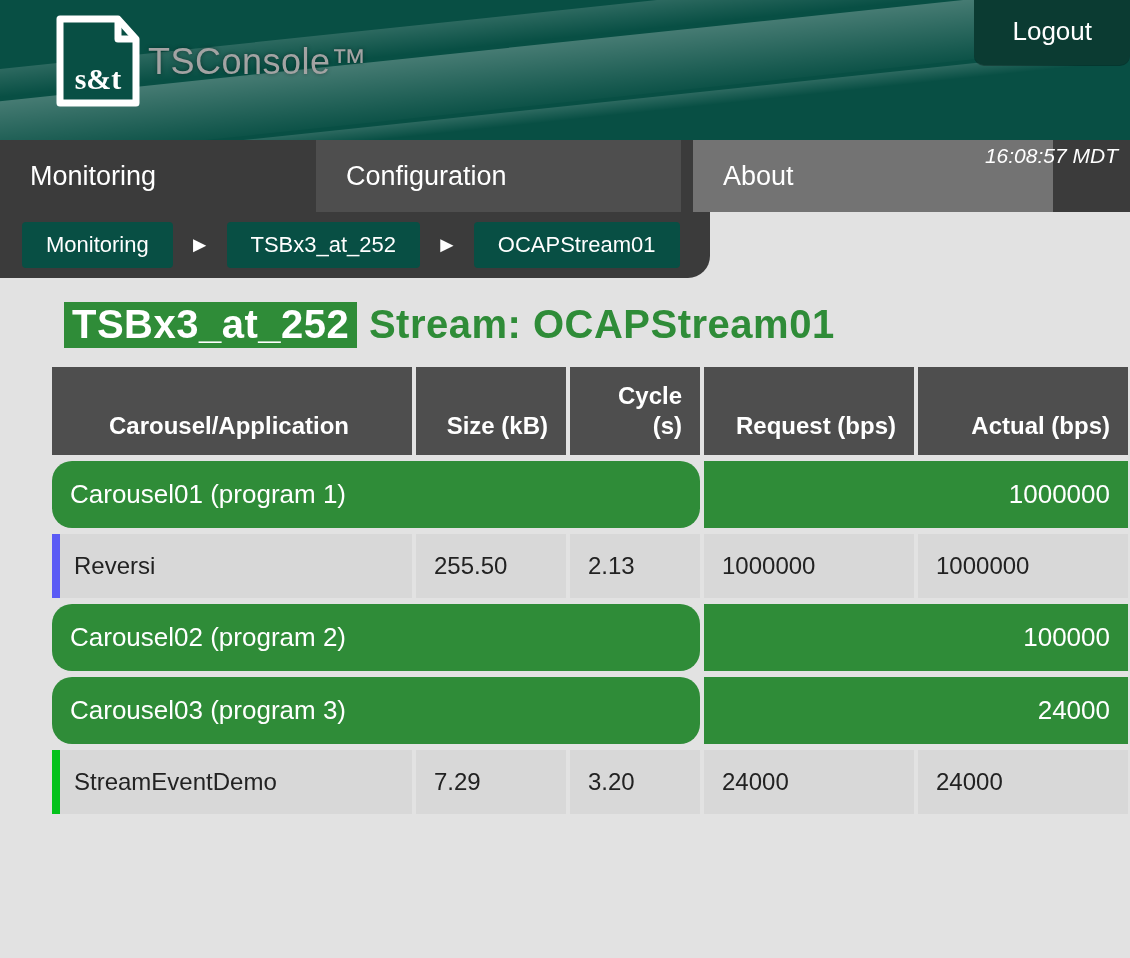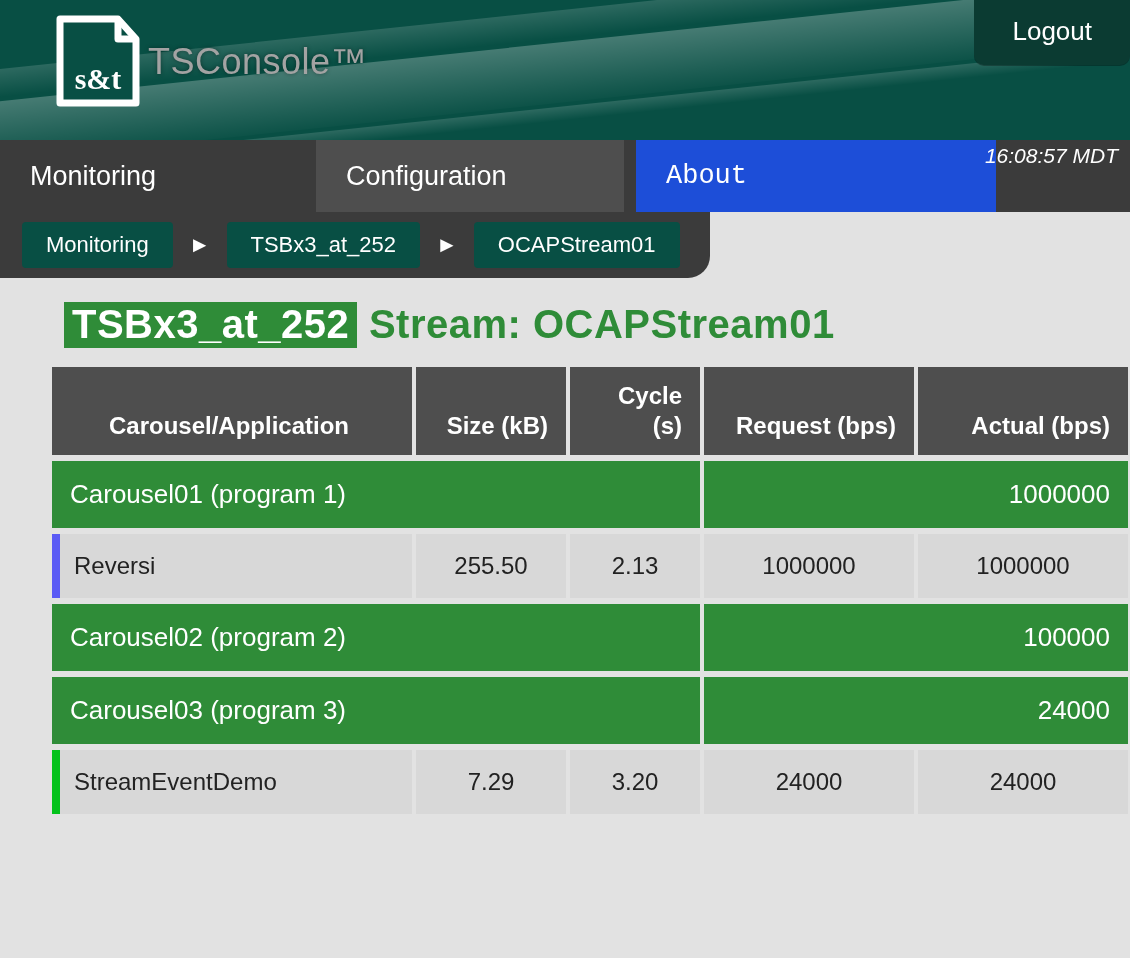--- a/index.html
+++ b/index.html
@@ -76,22 +76,22 @@
   .nav-item {
     color:#fff;
     font-size:27px;
     display:flex; align-items:center;
     padding:0 30px;
     cursor:pointer;
     min-width:0;
     box-sizing:border-box;
   }
   .nav-item.first { width:316px; }
-  .nav-item.mid   { width:308px; background:#4e4e4e; margin-right:12px; }
-  .nav-item.last  { width:360px; background:#1d4ed8;font-family:Liberation Mono, monospace; }
+  .nav-item.mid   { width:365px; background:#4e4e4e; margin-right:12px; }
+  .nav-item.last  { width:360px; background:#737373; }
 
   
   .crumb-strip {
     background:#e2e2e2;
     padding:0;
   }
   .crumb-inner {
     display:inline-flex;
     align-items:center;
     background:#3b3b3b;
@@ -144,31 +144,31 @@
   .data-table th:first-child { text-align:center; }
   .data-table col.c-app { width:360px; }
   .data-table col.c-size { width:150px; }
   .data-table col.c-cycle{ width:130px; }
   .data-table col.c-req  { width:210px; }
   .data-table col.c-act  { width:210px; }
 
   .data-table td {
     font-size:24px;
     padding:18px 18px;
-    text-align:center;
+    text-align:left;
     background:#d8d8d8;
   }
   .data-table td:first-child { text-align:left; }
 
   .data-table tr.grp td {
     background:#2f8c38; color:#fff;
     font-size:26px;
   }
   .data-table tr.grp td.grp-name {
-    text-align:left; padding-left:18px;
+    text-align:left; padding-left:18px;border-radius:20px;
   }
   .data-table tr.grp td.grp-act { text-align:right; }
 
   .data-table td.app-name {
     text-align:left;
     position:relative;
     padding-left:22px;
     margin-left:16px;
   }
   .data-table td.app-name::before {

